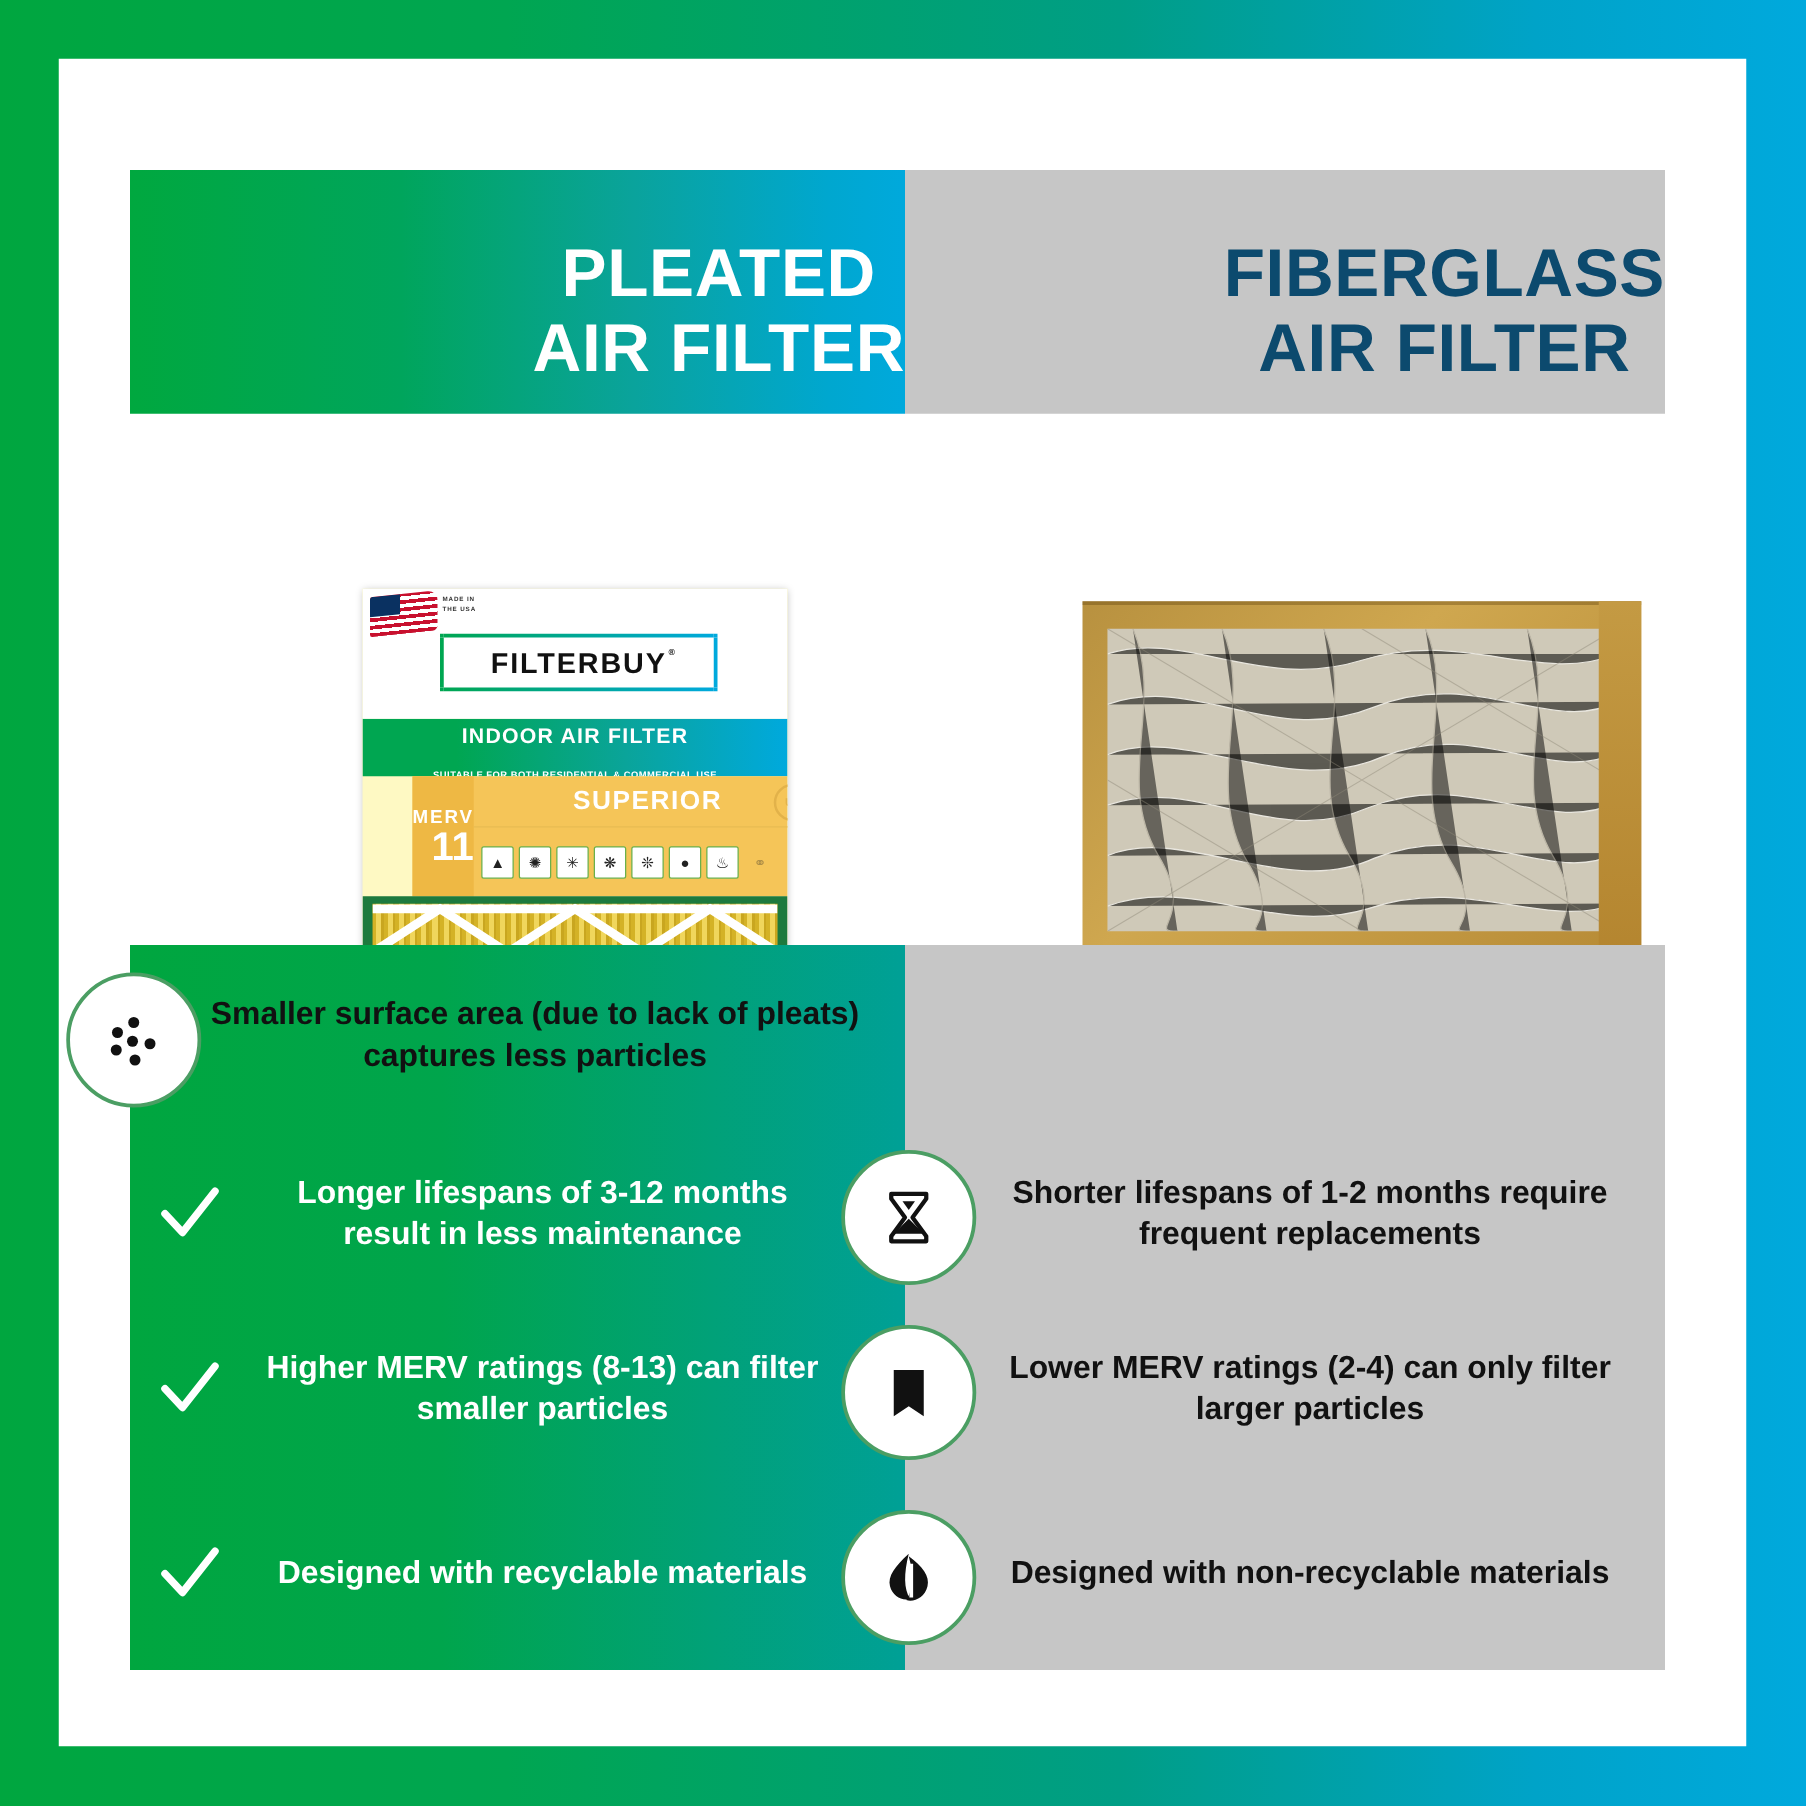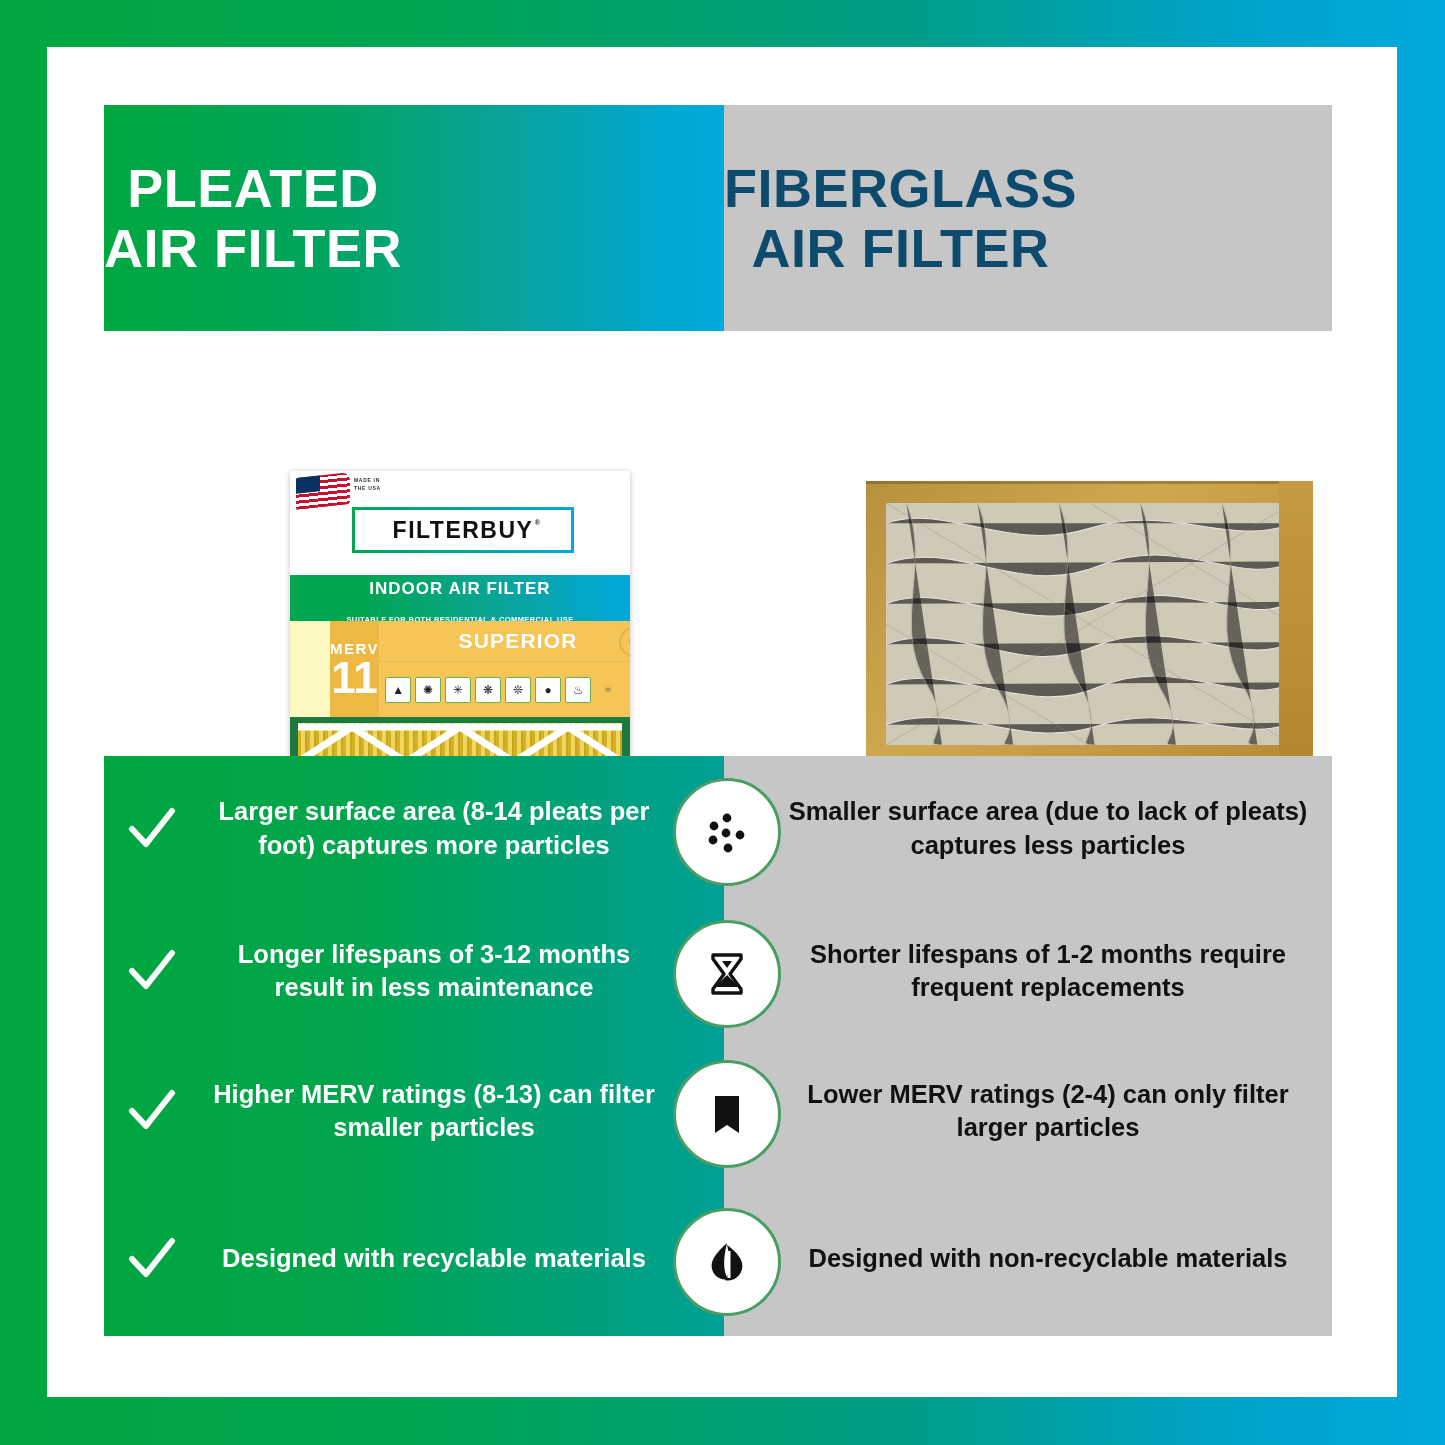--- a/index.html
+++ b/index.html
@@ -13,21 +13,21 @@
   .inner-white{
     position:absolute;left:47px;top:47px;right:48px;bottom:48px;
     background:#ffffff;
   }
   .content{
     position:absolute;left:57px;top:58px;width:1228px;height:1231px;
   }
 
   
   .header-row{position:absolute;left:0;top:0;width:1228px;height:226px;display:flex;}
-  .hdr{display:flex;align-items:center;justify-content:flex-start;text-align:center;}
+  .hdr{display:flex;align-items:center;justify-content:flex-end;text-align:center;margin-top:31px;}
   .hdr-left{
     width:620px;height:226px;
     background:linear-gradient(90deg,#00a83f 0%,#00a55c 35%,#0aa39c 65%,#00a7cf 90%,#00a9dc 100%);
   }
   .hdr-right{width:608px;height:226px;background:#c6c6c6;}
   .hdr-title{
     font-size:54px;font-weight:bold;line-height:1.12;letter-spacing:.5px;
     text-transform:uppercase;
   }
   .hdr-left .hdr-title{color:#ffffff;}
@@ -72,21 +72,21 @@
     color:#fff;text-align:center;padding-top:4px;box-sizing:border-box;
   }
   .fb-band-t1{font-size:17px;font-weight:bold;letter-spacing:1px;}
   .fb-band-t2{font-size:7.5px;font-weight:bold;letter-spacing:.4px;margin-top:16px;}
   .fb-spec{height:96px;background:#f5c558;display:flex;position:relative;margin-left:40px;}
   .fb-merv{
     width:76px;background:#eeb844;color:#fff;text-align:center;
     display:flex;flex-direction:column;justify-content:center;
   }
   .fb-merv-l{font-size:15px;font-weight:bold;letter-spacing:1.5px;}
-  .fb-merv-n{font-size:44px;font-weight:bold;line-height:.95;}
+  .fb-merv-n{font-size:32px;font-weight:bold;line-height:.95;text-align:right;}
   .fb-specright{flex:1;display:flex;flex-direction:column;}
   .fb-sup{
     height:40px;display:flex;align-items:center;justify-content:center;
     border-bottom:1px solid #e8bc52;position:relative;
   }
   .fb-sup-t{font-size:21px;font-weight:bold;color:#fff;letter-spacing:1.2px;}
   .fb-ul{
     position:absolute;right:8px;top:6px;width:26px;height:26px;border-radius:50%;
     border:2px solid #e2b24a;color:#e2b24a;font-size:9px;font-weight:bold;
     display:flex;align-items:center;justify-content:center;
@@ -277,28 +277,20 @@
         </div>
       </div>
 
       <div class="compare">
         <div class="cmp-bg">
           <div class="cmp-bg-left"></div>
           <div class="cmp-bg-right"></div>
         </div>
 
         <div class="row" style="top:0;height:145px;">
-          <div class="row-left">
-            <span class="check">
-              <svg viewBox="0 0 52 52" aria-hidden="true">
-                  <path d="M6,26 L20,41 L46,8" fill="none" stroke="#ffffff" stroke-width="6" stroke-linecap="round" stroke-linejoin="round"></path>
-                </svg>
-            </span>
-            <span class="row-left-text">Larger surface area (8-14 pleats per foot) captures more particles</span>
-          </div>
           <div class="row-center">
             <span class="medallion">
               <svg viewBox="0 0 54 54" aria-hidden="true">
                 <g fill="#111111">
                   <circle cx="27" cy="13" r="4.4"></circle>
                     <circle cx="14" cy="21" r="4.4"></circle>
                   <circle cx="40" cy="30" r="4.4"></circle>
                     <circle cx="26" cy="28" r="4.4"></circle>
                   <circle cx="13" cy="35" r="4.4"></circle>
                     <circle cx="28" cy="43" r="4.4"></circle>

